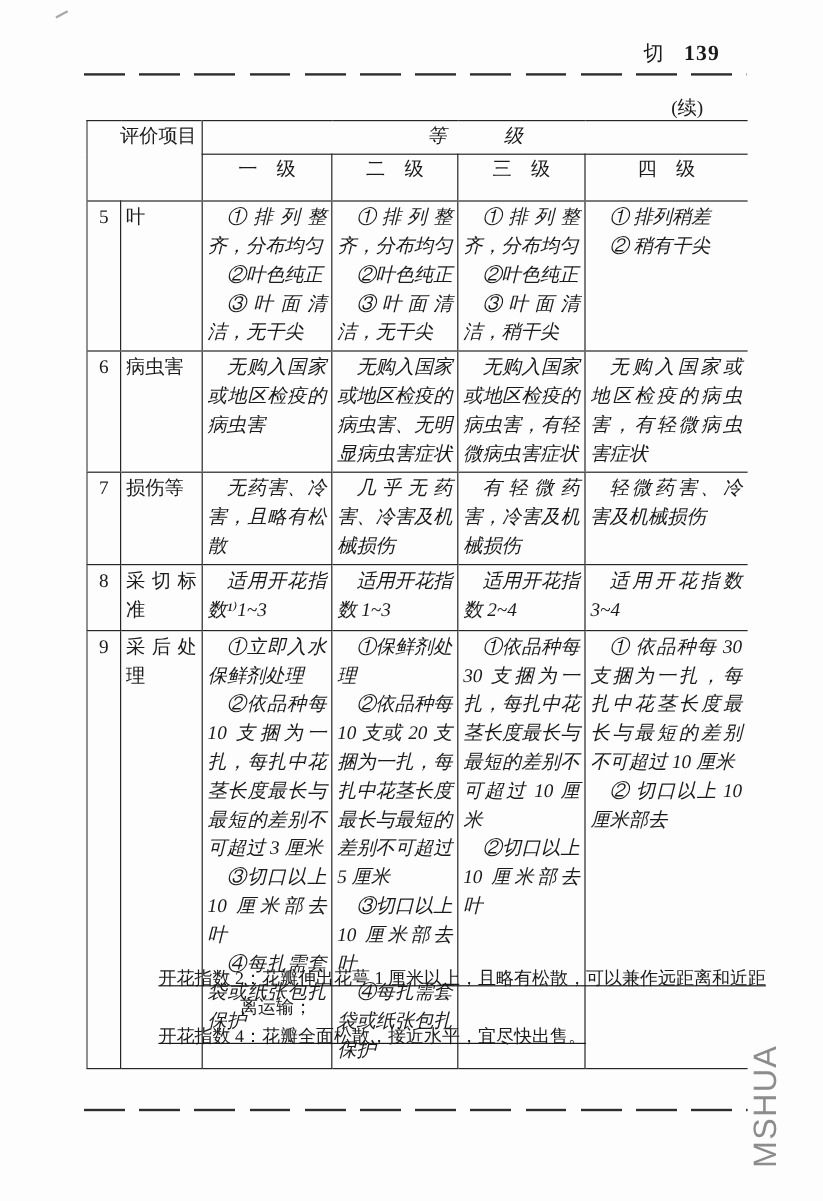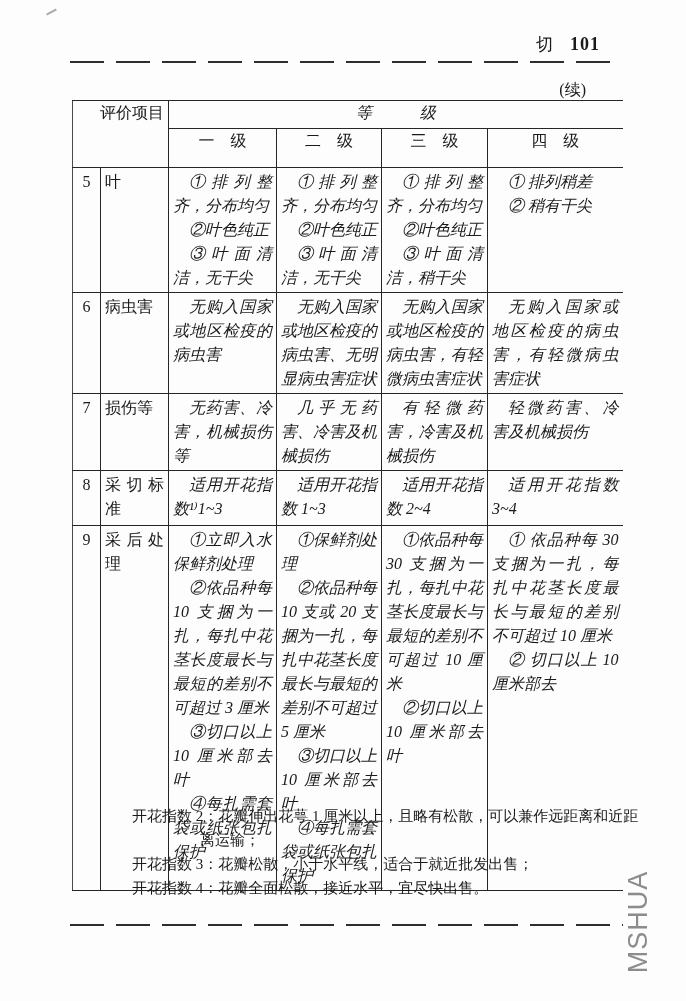--- a/index.html
+++ b/index.html
@@ -36,37 +36,37 @@
   th.grade-level{border-left:1.5px solid #262626;border-bottom:1.5px solid #262626;text-align:center;vertical-align:middle;}
   td{border-bottom:1.5px solid #262626;}
   td.rownum{text-align:center;vertical-align:middle;}
   td.item{border-left:1.5px solid #262626;text-align:justify;padding:3px 7px;}
   td.gcell{border-left:1.5px solid #262626;font-style:italic;}
   .cell-para{margin:0;text-indent:1em;text-align:justify;line-height:24px;}
   td.item,td.rownum{line-height:24px;}
   
   .footnotes{top:804px;left:84px;width:545px;font-size:15px;line-height:24px;}
   .fn-line{white-space:nowrap;}
-  .fn-l1{margin-left:48px;}
+  .fn-l1{margin-left:48px;text-decoration:underline;}
   .fn-l2{margin-left:116px;}
   
   .watermark{
     left:570px;top:905px;width:140px;height:34px;
     transform:rotate(-90deg);transform-origin:center;
     font-family:"Liberation Sans","DejaVu Sans",sans-serif;
     font-size:27px;color:#8c8c8c;letter-spacing:1px;text-align:center;
   }
 </style>
 </head>
 <body>
 
 <div class="abs scan-mark"></div>
 
 <div class="abs page-header">
-  <span class="sec">切</span><span class="num">101</span>
+  <span class="sec">切</span><span class="num">139</span>
 </div>
 
 <div class="abs rule rule-top"></div>
 
 <div class="abs continued">(续)</div>
 
 <table class="grading">
   <colgroup>
     <col style="width:28px">
       <col style="width:68px">
@@ -123,21 +123,21 @@
           <p class="cell-para">无购入国家或地区检疫的病虫害，有轻微病虫害症状</p>
         </td>
     <td class="gcell">
           <p class="cell-para">无购入国家或地区检疫的病虫害，有轻微病虫害症状</p>
         </td>
   </tr>
   <tr class="r7">
     <td class="rownum">7</td>
     <td class="item">损伤等</td>
     <td class="gcell">
-          <p class="cell-para">无药害、冷害，机械损伤等</p>
+          <p class="cell-para">无药害、冷害，且略有松散</p>
         </td>
     <td class="gcell">
           <p class="cell-para">几乎无药害、冷害及机械损伤</p>
         </td>
     <td class="gcell">
           <p class="cell-para">有轻微药害，冷害及机械损伤</p>
         </td>
     <td class="gcell">
           <p class="cell-para">轻微药害、冷害及机械损伤</p>
         </td>
@@ -181,19 +181,18 @@
           <p class="cell-para">① 依品种每 30 支捆为一扎，每扎中花茎长度最长与最短的差别不可超过 10 厘米</p>
           <p class="cell-para">② 切口以上 10 厘米部去</p>
         </td>
   </tr>
 </tbody>
   </table>
 
 <div class="abs footnotes">
   <div class="fn-line fn-l1">开花指数 2：花瓣伸出花萼 1 厘米以上，且略有松散，可以兼作远距离和近距</div>
   <div class="fn-line fn-l2">离运输；</div>
-  <div class="fn-line fn-l1">开花指数 3：花瓣松散，小于水平线，适合于就近批发出售；</div>
   <div class="fn-line fn-l1">开花指数 4：花瓣全面松散，接近水平，宜尽快出售。</div>
 </div>
 
 <div class="abs rule rule-bottom"></div>
 
 <div class="abs watermark">MSHUA</div>
 
 </body></html>

